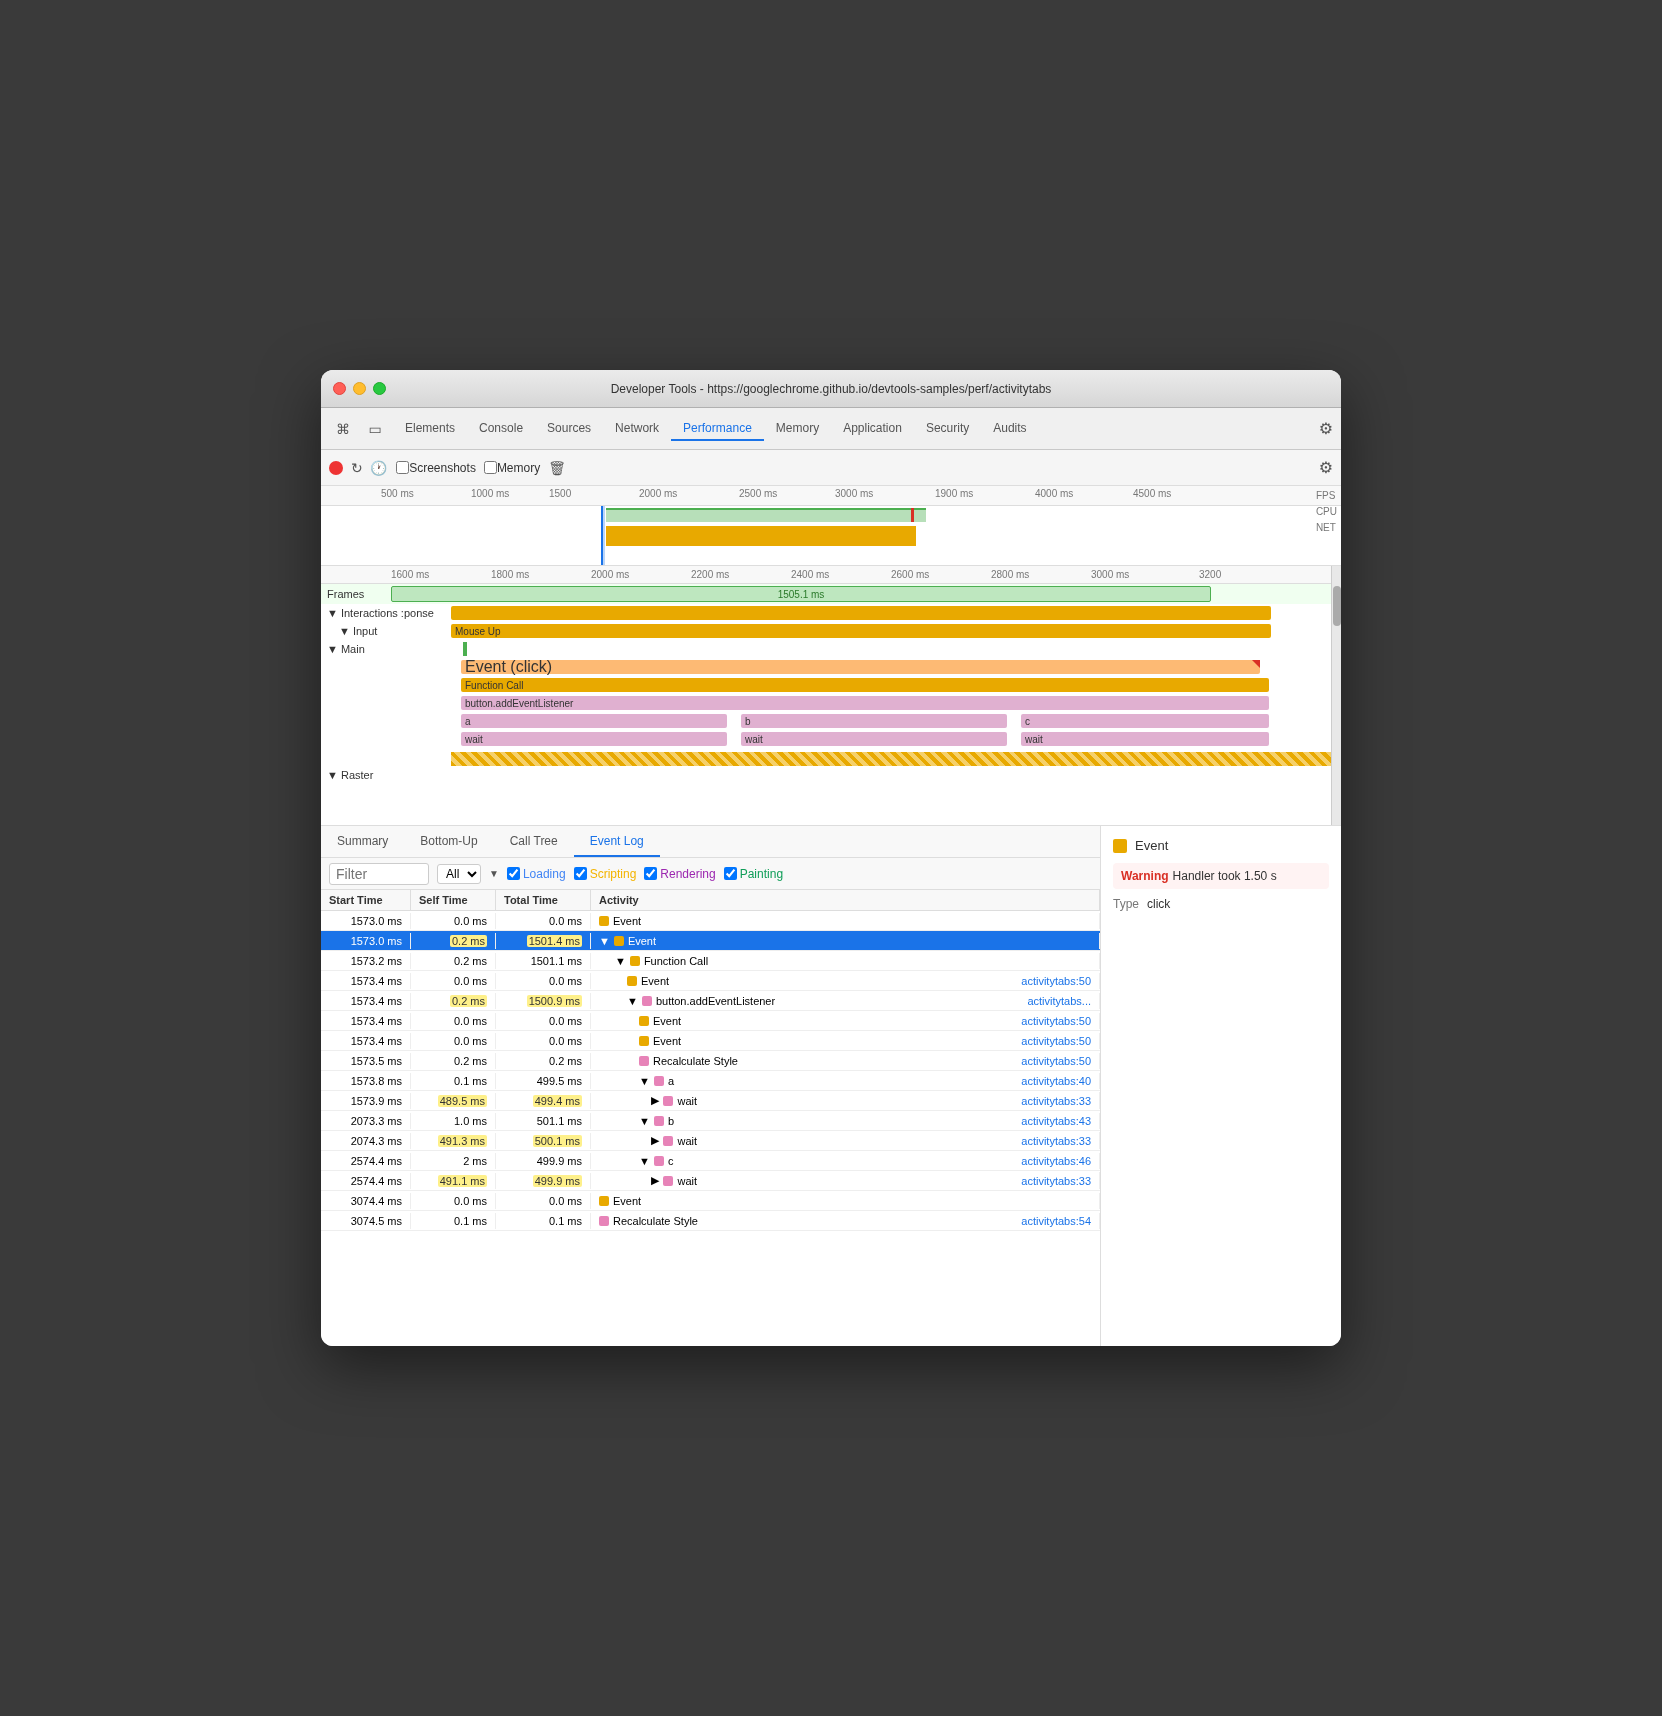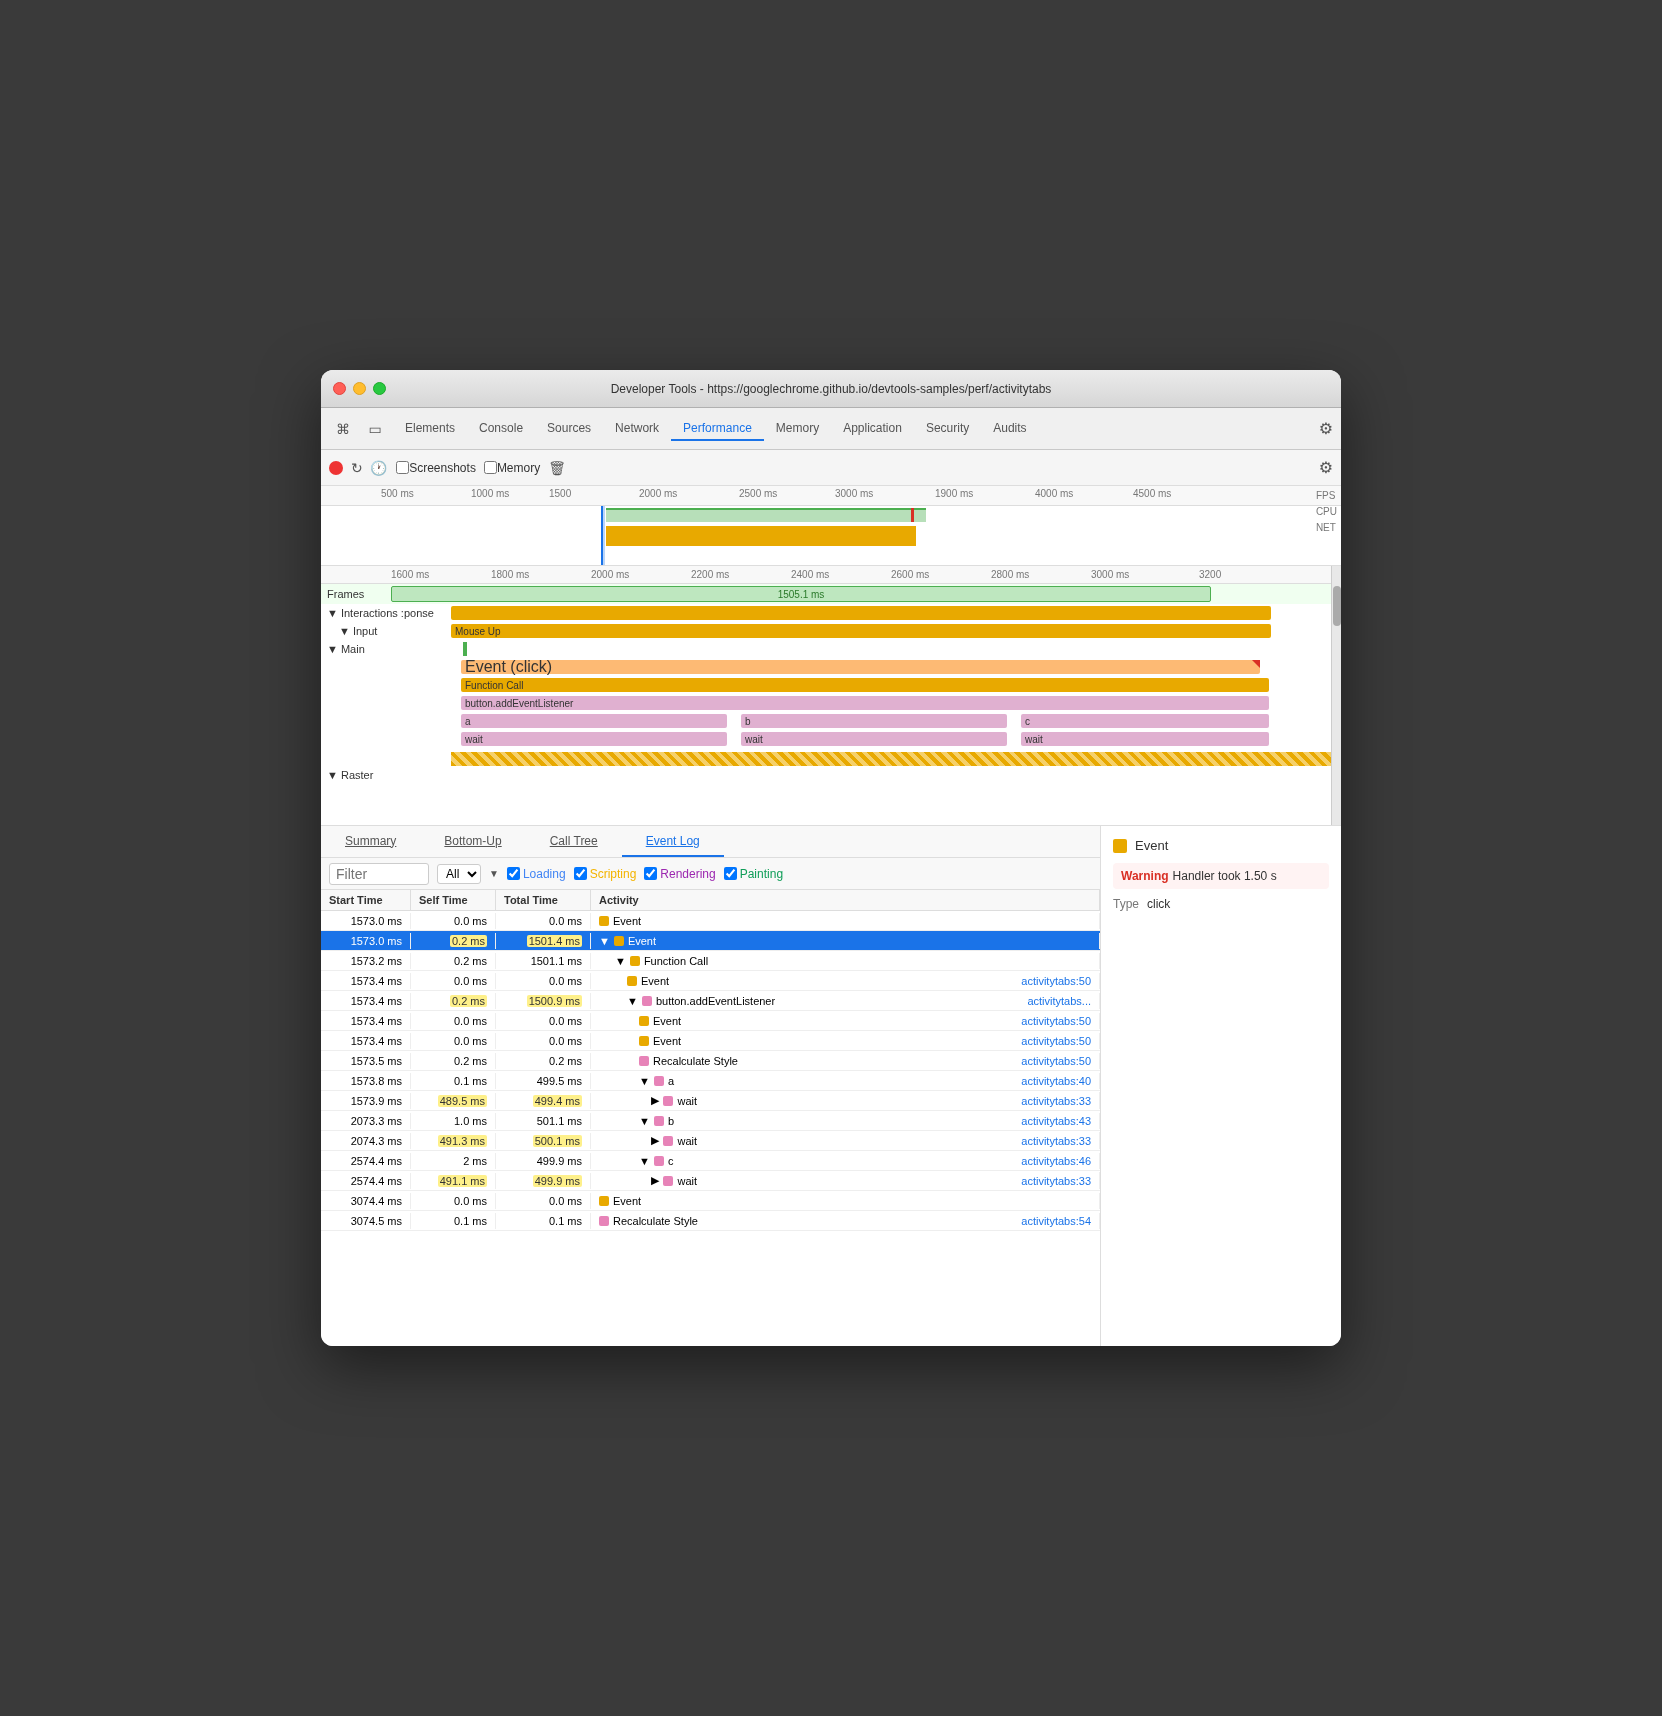--- a/index.html
+++ b/index.html
@@ -206,29 +206,28 @@
       background: #fff;
     }
     .panel-tabs {
       display: flex;
       background: #f8f8f8;
       border-bottom: 1px solid #ddd;
       height: 32px;
       align-items: center;
     }
     .panel-tab {
-      padding: 0 24px;
+      padding: 0 16px;
       font-size: 12px;
       color: #555;
       cursor: pointer;
       height: 100%;
       display: flex;
       align-items: center;
       border-bottom: 2px solid transparent;
-      text-decoration: underline;
     }
     .panel-tab.active {
       color: #1a73e8;
       border-bottom: 2px solid #1a73e8;
     }
     .filter-bar {
       display: flex;
       align-items: center;
       padding: 4px 8px;
       gap: 8px;

